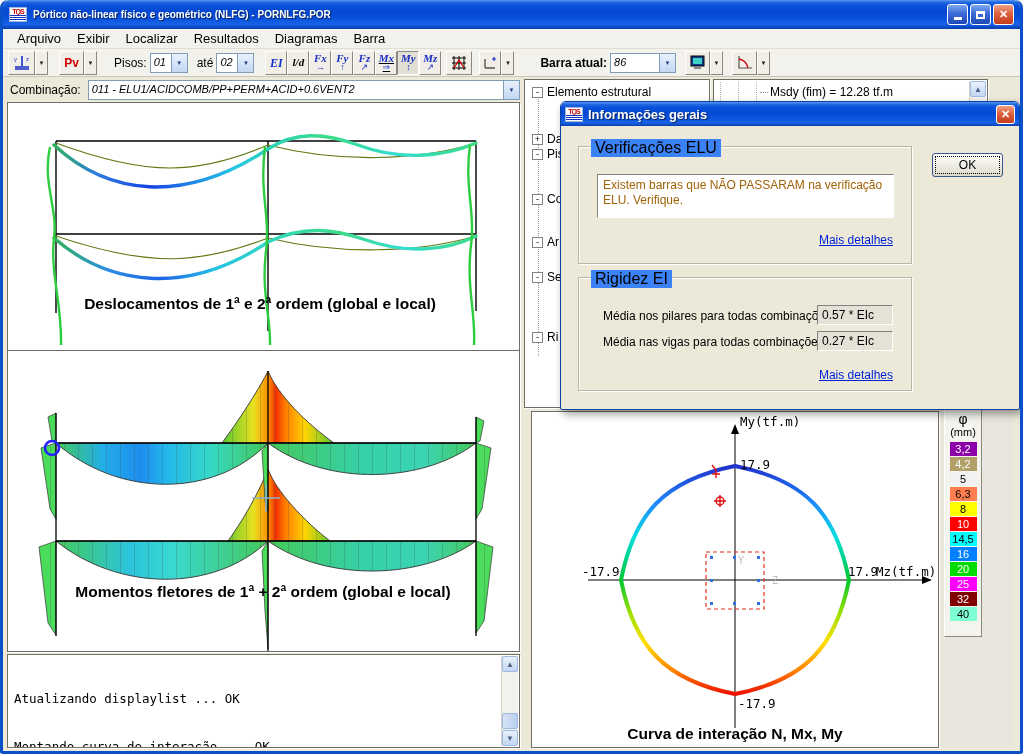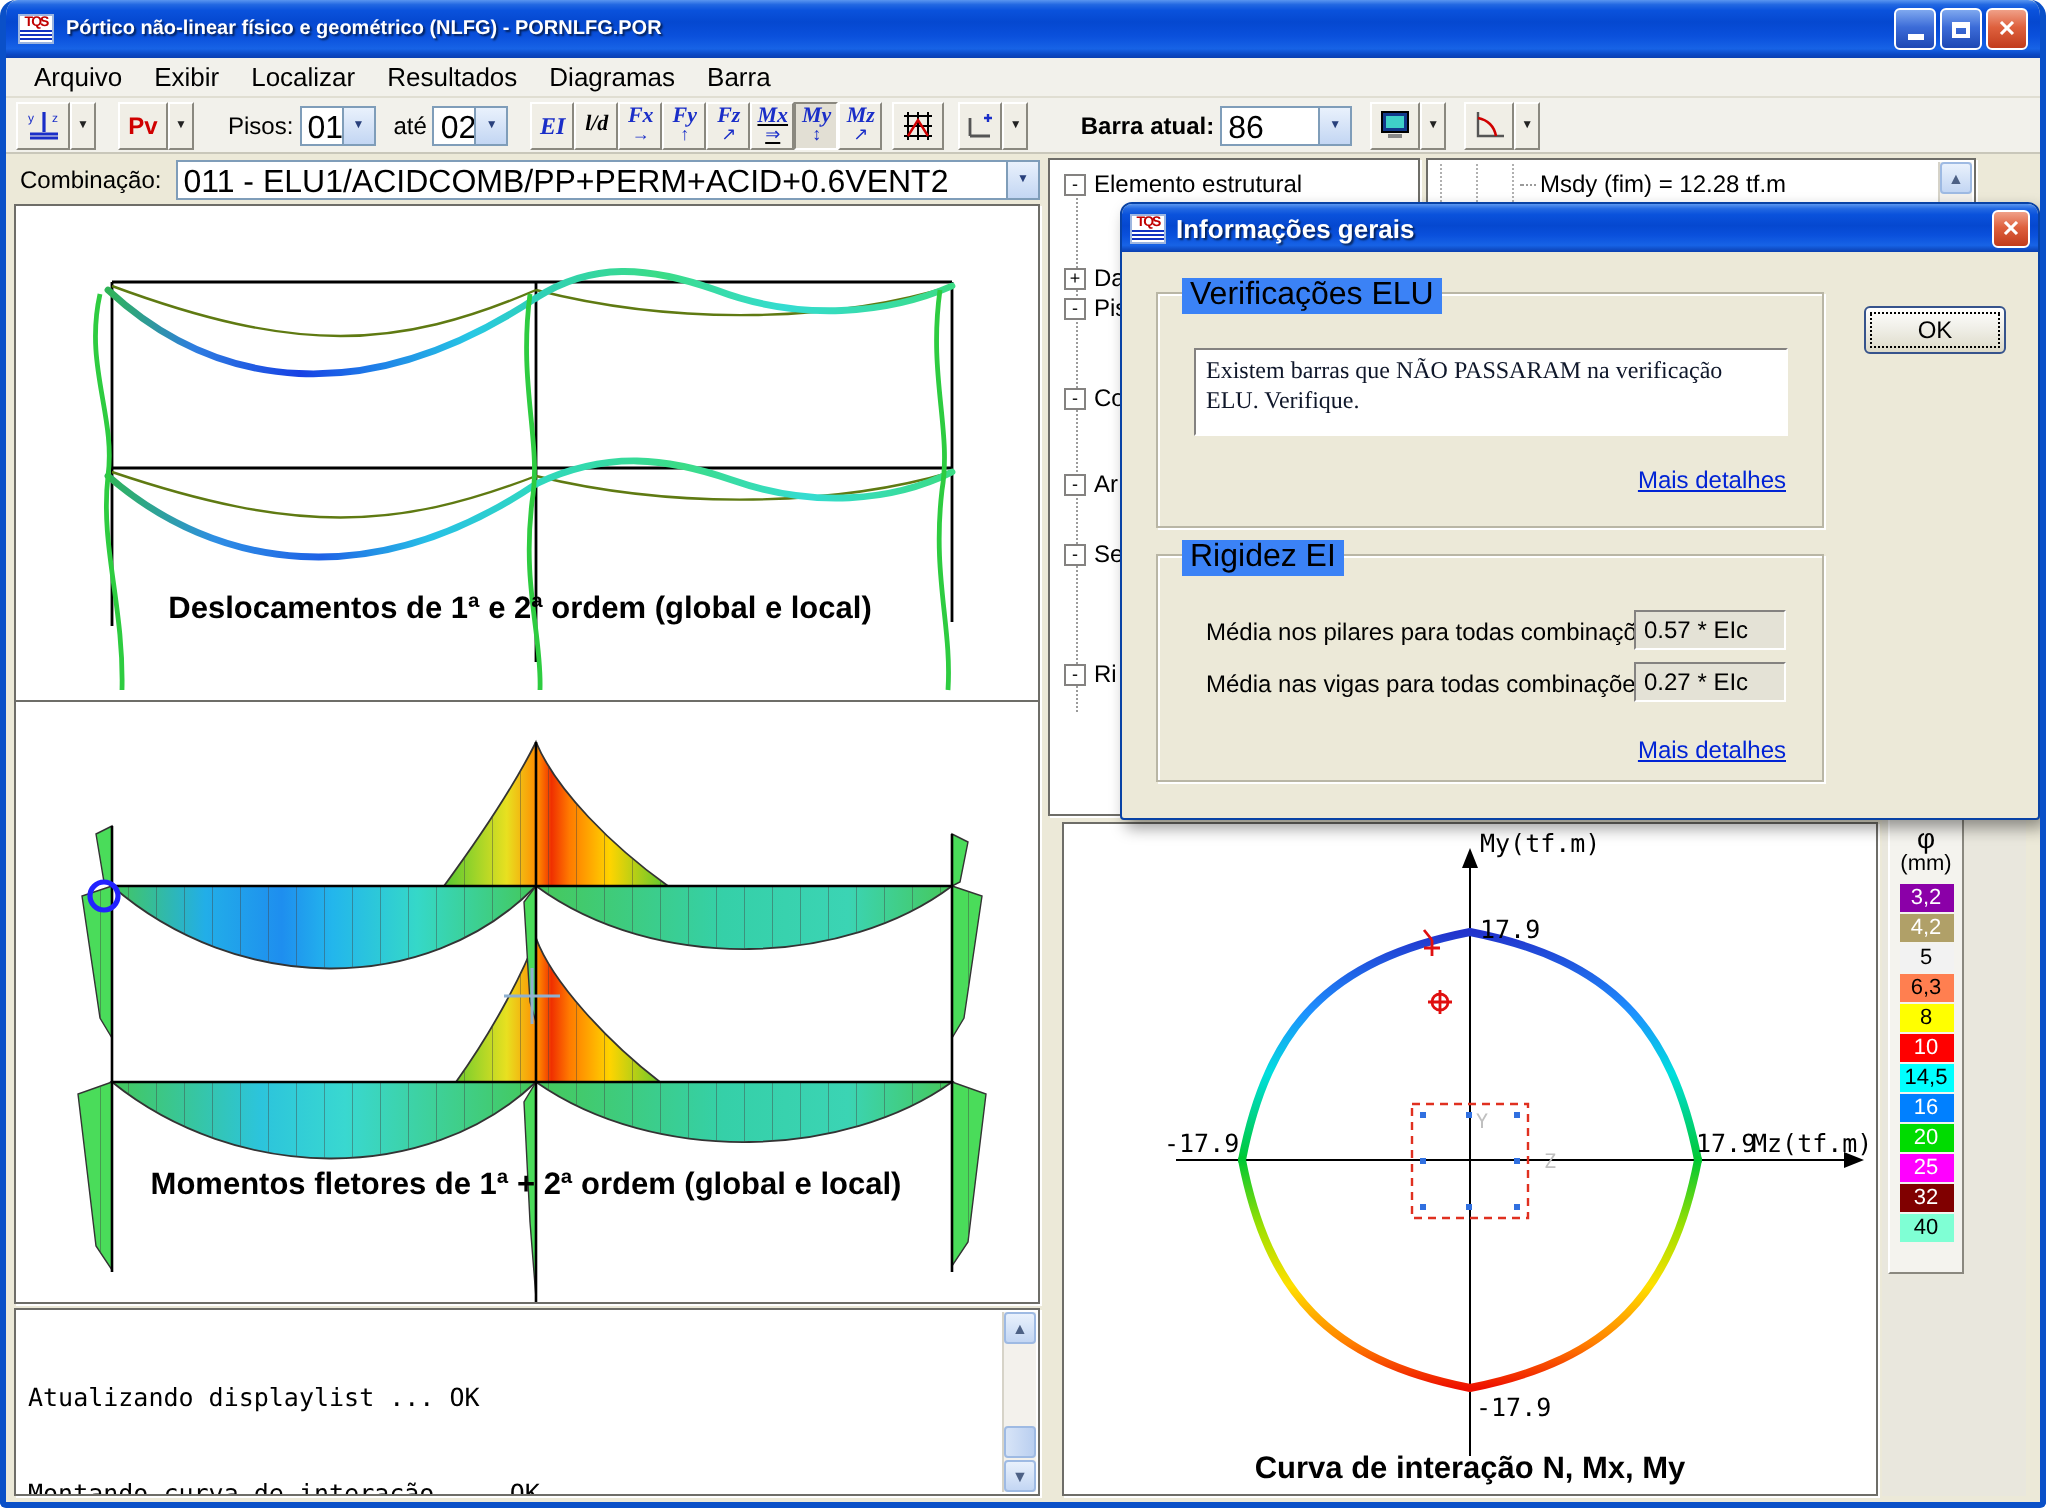--- a/index.html
+++ b/index.html
@@ -26,21 +26,21 @@
   .tbtn{height:24px;min-width:22px;background:#F0EEE6;border:1px solid;border-color:#fff #8a887f #8a887f #fff;
     display:flex;flex-direction:column;align-items:center;justify-content:center;line-height:1;padding:0 2px;}
   .tbtn.pressed{border-color:#8a887f #fff #fff #8a887f;background:#E2DFD4;}
   .tbtn .bl{font-family:"Liberation Serif",serif;font-style:italic;font-weight:bold;color:#1a2ec8;font-size:11px;}
   .tbtn .ar{color:#1a2ec8;font-size:9px;margin-top:-1px;}
   .ddbtn{height:24px;width:13px;background:#F0EEE6;border:1px solid;border-color:#fff #8a887f #8a887f #fff;
     display:flex;align-items:center;justify-content:center;font-size:6px;color:#222;}
   .tlabel{font-size:12px;margin:0 3px;}
   .tlabel.b{font-weight:bold;}
   .combo{height:20px;background:#fff;border:1px solid #7F9DB9;display:flex;align-items:stretch;}
-  .combo .val{flex:1;padding:2px 3px 0 3px;font-size:16px;white-space:nowrap;overflow:hidden;}
+  .combo .val{flex:1;padding:2px 3px 0 3px;font-size:11px;white-space:nowrap;overflow:hidden;font-style:italic;}
   .combo .cbtn{width:16px;border-left:1px solid #7F9DB9;background:linear-gradient(180deg,#E9F1FC,#C3D6F3);color:#28407c;
     display:flex;align-items:center;justify-content:center;font-size:6px;}
   .combrow{position:absolute;left:4px;top:79px;width:513px;height:21px;display:flex;align-items:center;}
   .panel{position:absolute;background:#fff;border:1px solid #6e6d68;box-shadow:1px 1px 0 #fff;}
   #panel-displacements{left:4px;top:102px;width:513px;height:260px;}
   #panel-moments{left:4px;top:350px;width:513px;height:302px;}
   #panel-console{left:4px;top:654px;width:513px;height:94px;overflow:hidden;}
   #panel-tree{left:521px;top:79px;width:186px;height:329px;overflow:hidden;}
   #panel-info{left:710px;top:79px;width:275px;height:329px;overflow:hidden;}
   #panel-curve{left:528px;top:411px;width:408px;height:337px;}
@@ -60,21 +60,21 @@
   .tree-line{position:absolute;border-left:1px dotted #9a9a9a;}
   .dotline-v{position:absolute;border-left:1px dotted #b0b0b0;top:2px;bottom:2px;}
   .dialog{position:absolute;left:557px;top:101px;width:460px;height:309px;background:#ECE9D8;
     border:1px solid #0842a5;border-radius:6px 6px 2px 2px;box-shadow:3px 4px 8px rgba(0,0,0,.4);z-index:50;}
   .dtitle{height:24px;border-radius:5px 5px 0 0;display:flex;align-items:center;padding:0 4px;
     background:linear-gradient(180deg,#5A96F0 0%,#2268E2 10%,#0A52DC 22%,#0548D0 45%,#0A50DC 65%,#1763E6 86%,#0A3FB0 100%);}
   .dtitle .title-text{font-size:13px;margin-left:5px;}
   .dtitle .wbtn{width:19px;height:19px;}
   .group{position:absolute;border:1px solid #B9B6A5;box-shadow:1px 1px 0 #fff, inset 1px 1px 0 #fff;}
   .glabel{position:absolute;top:-8px;left:12px;background:#3b82f6;padding:0 4px;font-size:16px;}
-  .warnbox{position:absolute;background:#fff;border:1px solid;border-color:#848280 #fff #fff #848280;padding:3px 5px;color:#0f172a;font-size:12px;line-height:15px;font-family:Liberation Serif, serif;}
+  .warnbox{position:absolute;background:#fff;border:1px solid;border-color:#848280 #fff #fff #848280;padding:3px 5px;color:#a16207;font-size:12px;line-height:15px;}
   .link{color:#0023D5;text-decoration:underline;font-size:12px;position:absolute;cursor:pointer;}
   .flabel{position:absolute;font-size:12px;white-space:nowrap;}
   .vbox{position:absolute;width:76px;height:20px;background:#E4E2D6;border:1px solid;border-color:#848280 #fff #fff #848280;
     font-size:12px;padding:2px 4px 0 4px;}
   .okbtn{position:absolute;left:371px;top:51px;width:71px;height:24px;background:linear-gradient(180deg,#fff,#F0EFE8 45%,#DDDAC8);
     border:1px solid #36538c;border-radius:3px;font-size:12px;font-family:"Liberation Sans",sans-serif;position:absolute;}
   .okbtn::before{content:"";position:absolute;inset:2px;border:1px dotted #000;}
   .caption-font{font-family:"Liberation Sans",sans-serif;font-weight:bold;}
   .mono{font-family:"DejaVu Sans Mono",monospace;}
   svg{display:block;}

